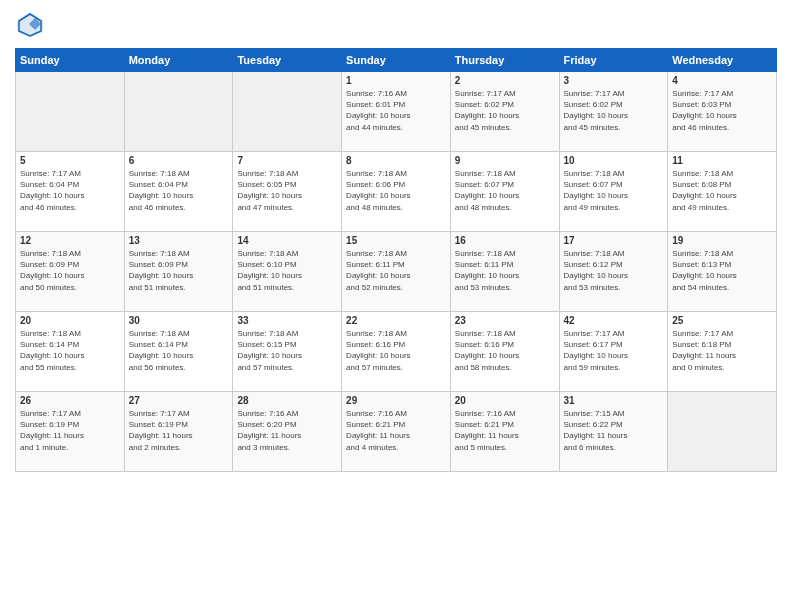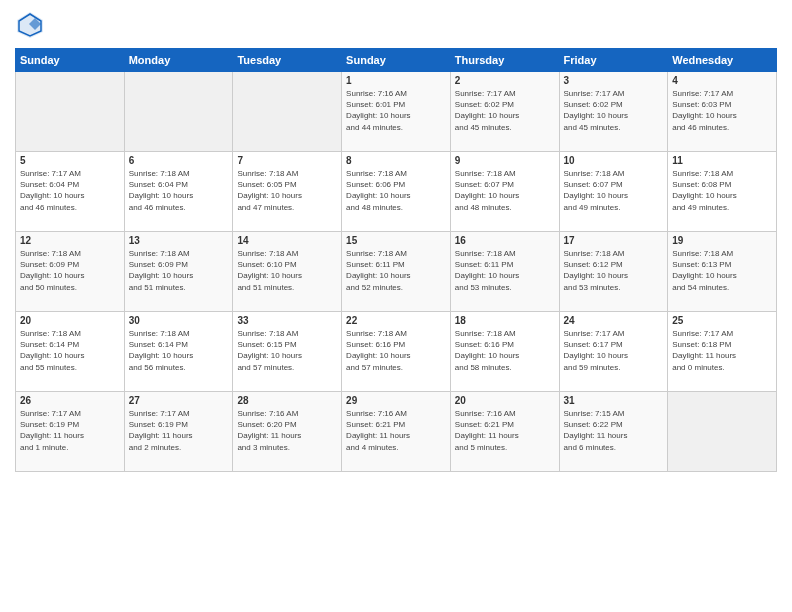--- a/index.html
+++ b/index.html
@@ -293,28 +293,28 @@
 and 57 minutes.</div>
           </td>
           <td>
             <span class="day-num">22</span>
             <div class="cell-content" style="white-space: pre-line;">Sunrise: 7:18 AM
 Sunset: 6:16 PM
 Daylight: 10 hours
 and 57 minutes.</div>
           </td>
           <td>
-            <span class="day-num">18</span>
+            <span class="day-num">23</span>
             <div class="cell-content" style="white-space: pre-line;">Sunrise: 7:18 AM
 Sunset: 6:16 PM
 Daylight: 10 hours
 and 58 minutes.</div>
           </td>
           <td>
-            <span class="day-num">24</span>
+            <span class="day-num">42</span>
             <div class="cell-content" style="white-space: pre-line;">Sunrise: 7:17 AM
 Sunset: 6:17 PM
 Daylight: 10 hours
 and 59 minutes.</div>
           </td>
           <td>
             <span class="day-num">25</span>
             <div class="cell-content" style="white-space: pre-line;">Sunrise: 7:17 AM
 Sunset: 6:18 PM
 Daylight: 11 hours

